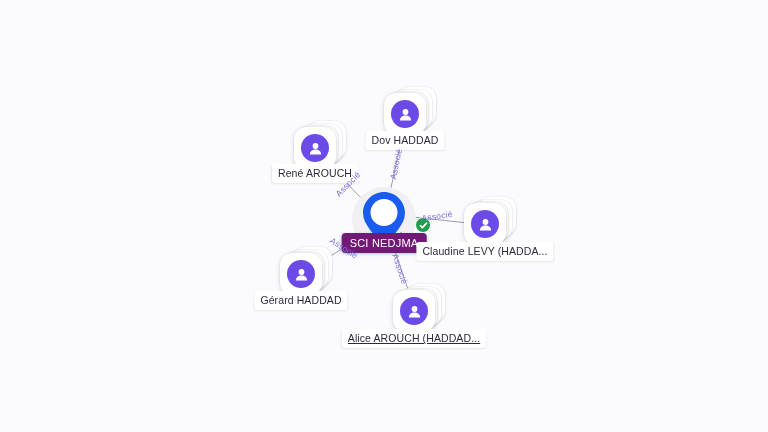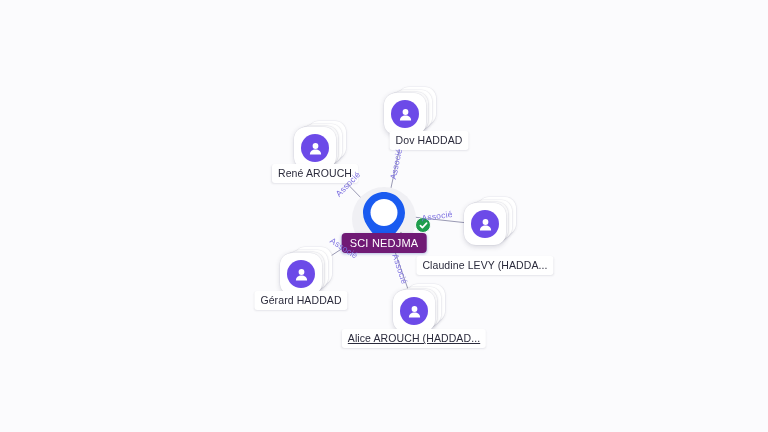--- a/index.html
+++ b/index.html
@@ -183,21 +183,21 @@
           <div class="stack-card c1"></div>
           <div class="stack-card c0"></div>
           <div class="avatar-circle">
             <svg width="15" height="15" viewBox="0 0 15 15">
               <circle cx="7.5" cy="5" r="2.9" fill="#ffffff"></circle>
               <path d="M1.9 13.6 C1.9 10.2 4.4 8.5 7.5 8.5 C10.6 8.5 13.1 10.2 13.1 13.6 Z" fill="#ffffff"></path>
             </svg>
           </div>
         </div>
       </div>
-      <div class="node-label" style="left: 405px; top: 131px; margin-left: 24px;">Dov HADDAD</div>
+      <div class="node-label" style="left: 405px; top: 131px;">Dov HADDAD</div>
       <div class="person-node" style="left: 315px; top: 148px;">
         <div class="card-stack">
           <div class="stack-card c3"></div>
           <div class="stack-card c2"></div>
           <div class="stack-card c1"></div>
           <div class="stack-card c0"></div>
           <div class="avatar-circle">
             <svg width="15" height="15" viewBox="0 0 15 15">
               <circle cx="7.5" cy="5" r="2.9" fill="#ffffff"></circle>
               <path d="M1.9 13.6 C1.9 10.2 4.4 8.5 7.5 8.5 C10.6 8.5 13.1 10.2 13.1 13.6 Z" fill="#ffffff"></path>
@@ -213,21 +213,21 @@
           <div class="stack-card c1"></div>
           <div class="stack-card c0"></div>
           <div class="avatar-circle">
             <svg width="15" height="15" viewBox="0 0 15 15">
               <circle cx="7.5" cy="5" r="2.9" fill="#ffffff"></circle>
               <path d="M1.9 13.6 C1.9 10.2 4.4 8.5 7.5 8.5 C10.6 8.5 13.1 10.2 13.1 13.6 Z" fill="#ffffff"></path>
             </svg>
           </div>
         </div>
       </div>
-      <div class="node-label" style="left: 485px; top: 256px;">Claudine LEVY (HADDA...</div>
+      <div class="node-label" style="left: 485px; top: 242px;">Claudine LEVY (HADDA...</div>
       <div class="person-node" style="left: 301px; top: 274px;">
         <div class="card-stack">
           <div class="stack-card c3"></div>
           <div class="stack-card c2"></div>
           <div class="stack-card c1"></div>
           <div class="stack-card c0"></div>
           <div class="avatar-circle">
             <svg width="15" height="15" viewBox="0 0 15 15">
               <circle cx="7.5" cy="5" r="2.9" fill="#ffffff"></circle>
               <path d="M1.9 13.6 C1.9 10.2 4.4 8.5 7.5 8.5 C10.6 8.5 13.1 10.2 13.1 13.6 Z" fill="#ffffff"></path>

